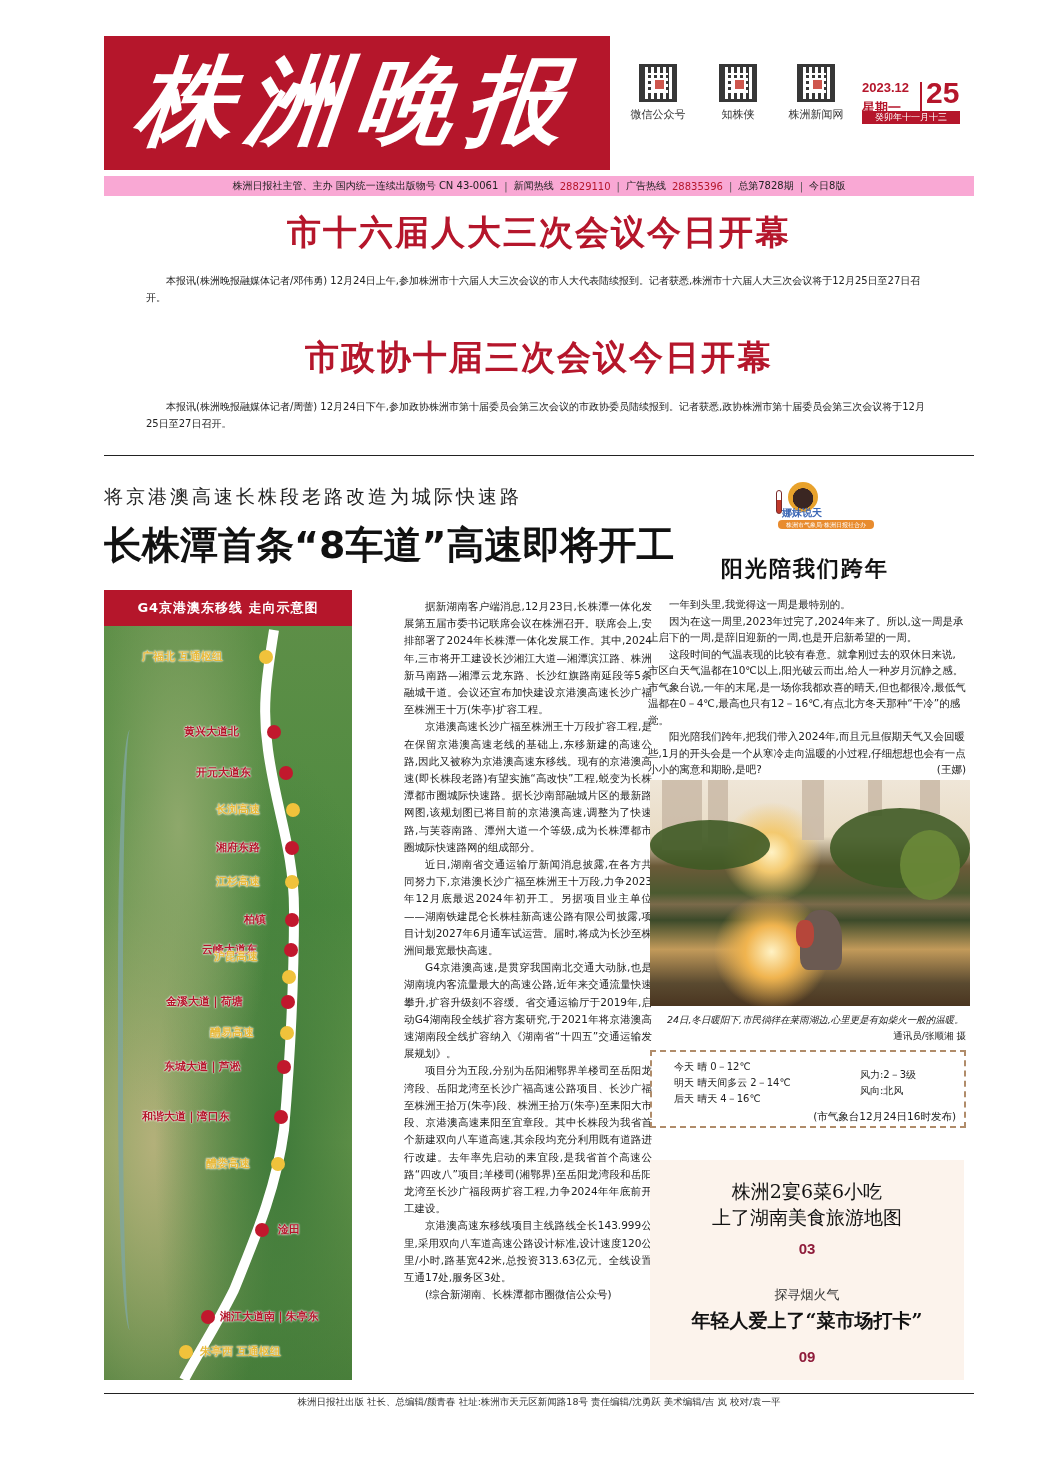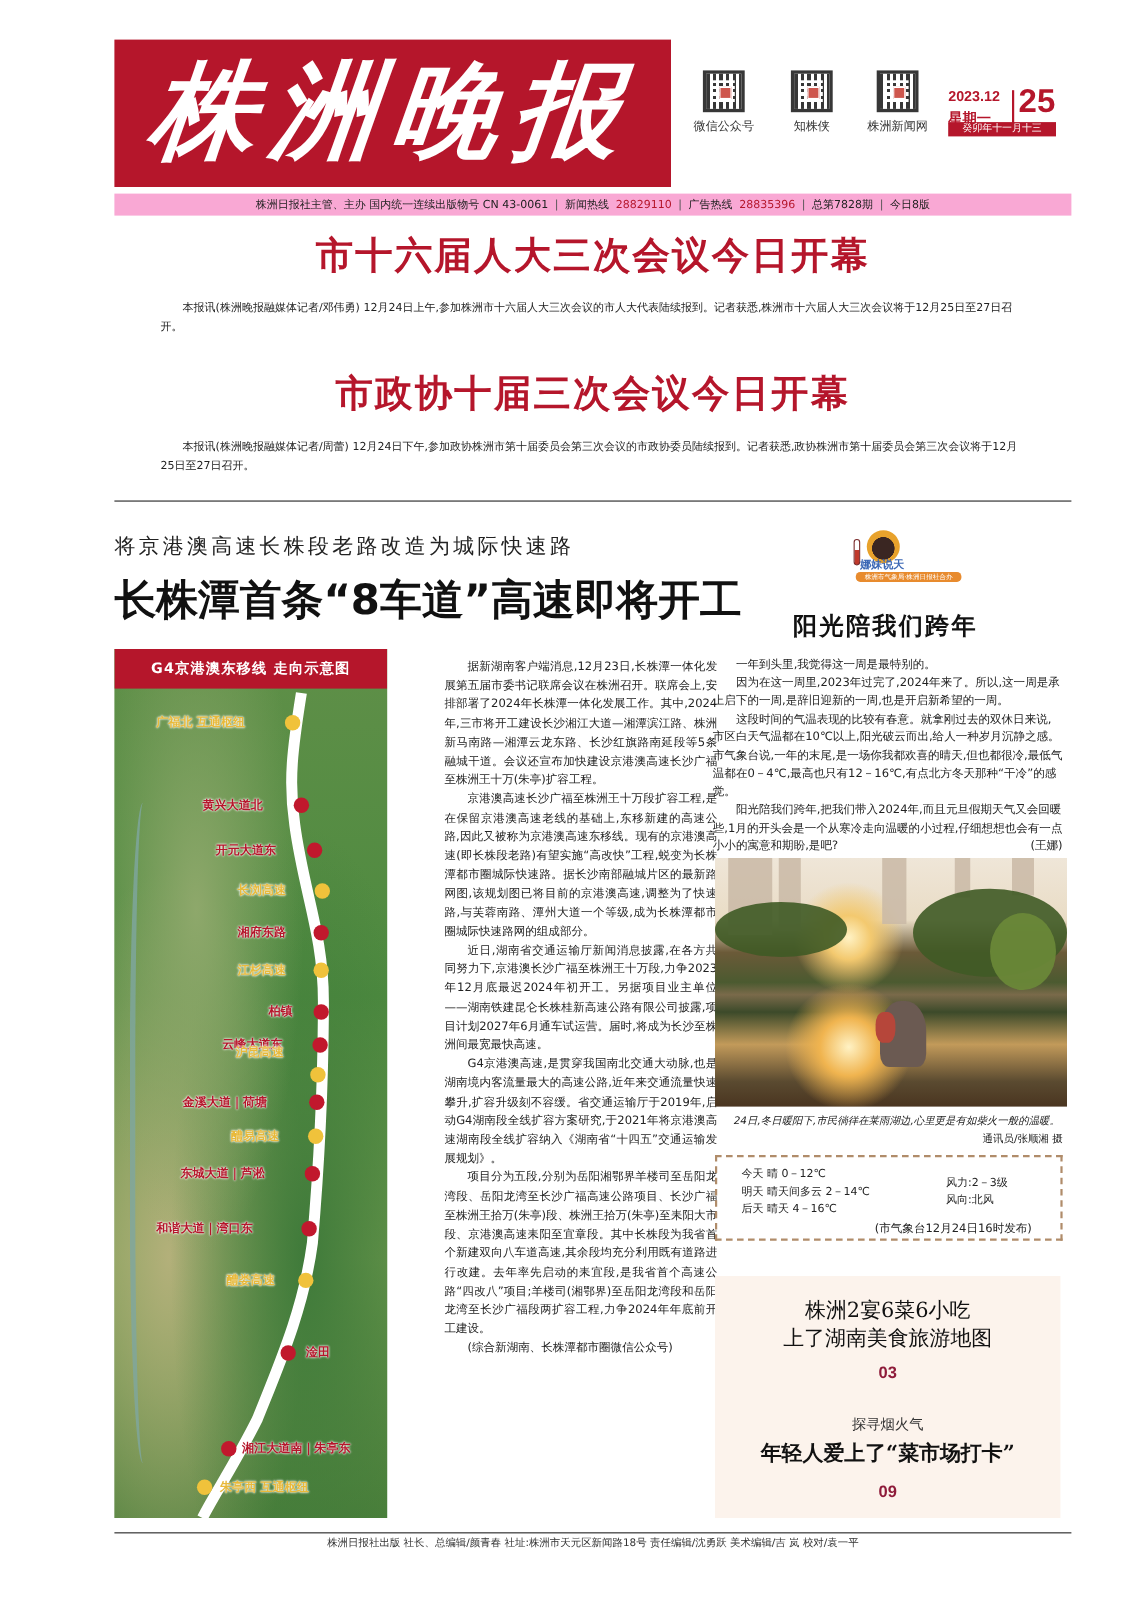--- a/index.html
+++ b/index.html
@@ -102,21 +102,21 @@
   .caption { position: absolute; left: 648px; top: 1012px; width: 318px; font-size: 9.5px; line-height: 16px; color: #222; font-style: italic; }
   .caption p { text-indent: 2em; }
   .caption .credit { float: right; font-style: normal; }
 
   .weather {
     position: absolute; left: 650px; top: 1050px; width: 316px; height: 78px;
     border: 2px dashed #b08c6a; font-size: 10px; color: #222;
   }
   .weather .row { position: absolute; left: 22px; }
   .weather .wind { position: absolute; left: 208px; }
-  .weather .note { position: absolute; right: 26px; top: 58px; font-size: 10.5px; }
+  .weather .note { position: absolute; right: 8px; top: 58px; font-size: 10.5px; }
 
   .teaser {
     position: absolute; left: 650px; top: 1160px; width: 314px; height: 220px; background: #fcf3ec;
     text-align: center; font-family: "DejaVu Serif", serif; color: #111;
   }
   .teaser .t1 { position: absolute; left: 0; width: 100%; top: 18px; font-size: 19px; font-weight: normal; line-height: 26px; }
   .teaser .pg { position: absolute; left: 0; width: 100%; font-family: "Liberation Sans", sans-serif; font-size: 15px; font-weight: bold; color: #8e1b3a; }
   .teaser .kick { position: absolute; left: 0; width: 100%; top: 126px; font-family: "DejaVu Sans", sans-serif; font-size: 13px; color: #333; }
   .teaser .t2 { position: absolute; left: 0; width: 100%; top: 148px; font-size: 19px; font-weight: bold; }
 
@@ -217,20 +217,21 @@
   <div class="stop-label red" style="left:116px; top:719px;">湘江大道南｜朱亭东</div>
   <div class="stop-label gold" style="left:96px; top:754px;">朱亭西 互通枢纽</div>
 </div>
 
 <div class="body-col" style="top:598px;">
   <p>据新湖南客户端消息,12月23日,长株潭一体化发展第五届市委书记联席会议在株洲召开。联席会上,安排部署了2024年长株潭一体化发展工作。其中,2024年,三市将开工建设长沙湘江大道—湘潭滨江路、株洲新马南路—湘潭云龙东路、长沙红旗路南延段等5条融城干道。会议还宣布加快建设京港澳高速长沙广福至株洲王十万(朱亭)扩容工程。</p>
   <p>京港澳高速长沙广福至株洲王十万段扩容工程,是在保留京港澳高速老线的基础上,东移新建的高速公路,因此又被称为京港澳高速东移线。现有的京港澳高速(即长株段老路)有望实施“高改快”工程,蜕变为长株潭都市圈城际快速路。据长沙南部融城片区的最新路网图,该规划图已将目前的京港澳高速,调整为了快速路,与芙蓉南路、潭州大道一个等级,成为长株潭都市圈城际快速路网的组成部分。</p>
   <p>近日,湖南省交通运输厅新闻消息披露,在各方共同努力下,京港澳长沙广福至株洲王十万段,力争2023年12月底最迟2024年初开工。另据项目业主单位——湖南铁建昆仑长株桂新高速公路有限公司披露,项目计划2027年6月通车试运营。届时,将成为长沙至株洲间最宽最快高速。</p>
   <p>G4京港澳高速,是贯穿我国南北交通大动脉,也是湖南境内客流量最大的高速公路,近年来交通流量快速攀升,扩容升级刻不容缓。省交通运输厅于2019年,启动G4湖南段全线扩容方案研究,于2021年将京港澳高速湖南段全线扩容纳入《湖南省“十四五”交通运输发展规划》。</p>
   <p>项目分为五段,分别为岳阳湘鄂界羊楼司至岳阳龙湾段、岳阳龙湾至长沙广福高速公路项目、长沙广福至株洲王拾万(朱亭)段、株洲王拾万(朱亭)至耒阳大市段、京港澳高速耒阳至宜章段。其中长株段为我省首个新建双向八车道高速,其余段均充分利用既有道路进行改建。去年率先启动的耒宜段,是我省首个高速公路“四改八”项目;羊楼司(湘鄂界)至岳阳龙湾段和岳阳龙湾至长沙广福段两扩容工程,力争2024年年底前开工建设。</p>
+  <p>京港澳高速东移线项目主线路线全长143.999公里,采用双向八车道高速公路设计标准,设计速度120公里/小时,路基宽42米,总投资313.63亿元。全线设置互通17处,服务区3处。</p>
   <p>(综合新湖南、长株潭都市圈微信公众号)</p>
 </div>
 
 <div class="col-logo">
   <div class="therm"></div>
   <div class="face"></div>
   <div class="word">娜妹说天</div>
   <div class="banner">株洲市气象局·株洲日报社合办</div>
 </div>
 <div class="col-title">阳光陪我们跨年</div>

